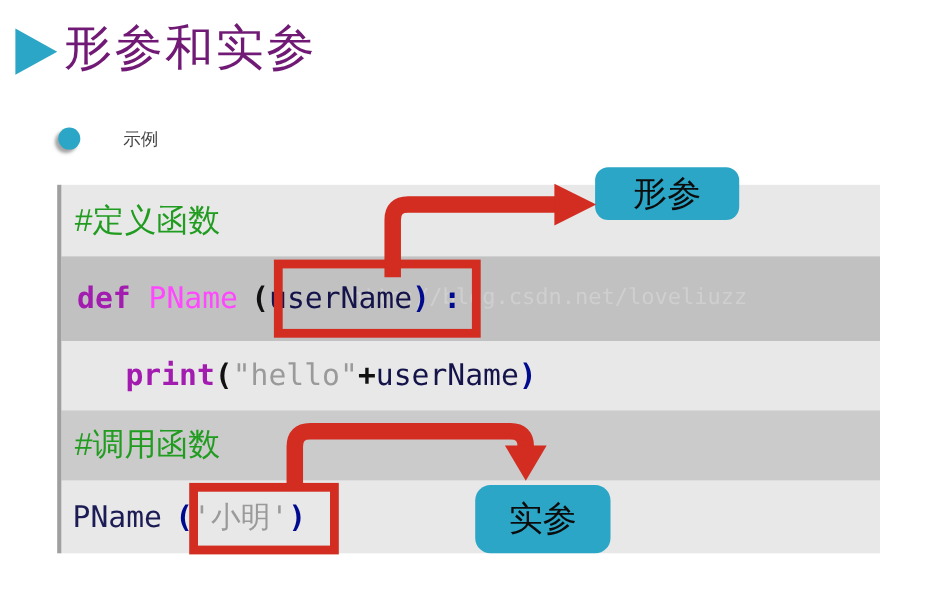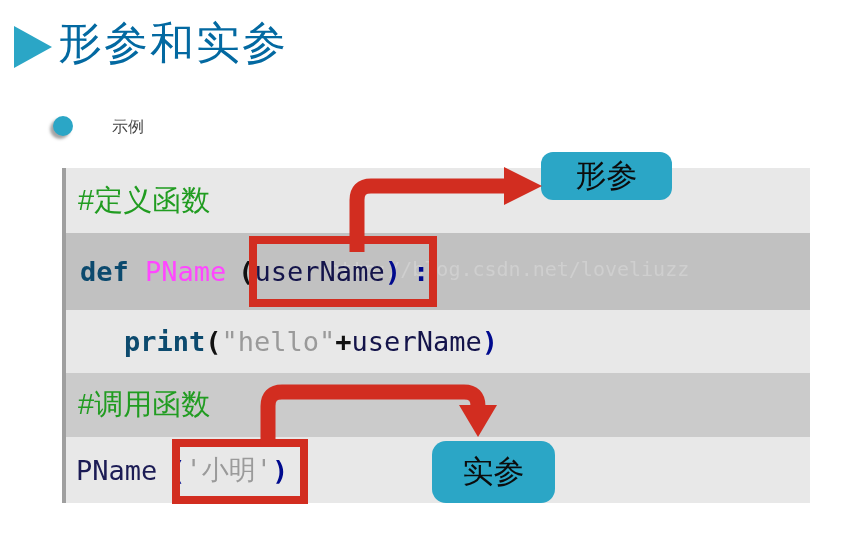--- a/index.html
+++ b/index.html
@@ -4,43 +4,43 @@
 <style>
   html,body{margin:0;padding:0;background:#ffffff;}
   body{width:843px;height:538px;position:relative;overflow:hidden;
        font-family:"Liberation Sans","DejaVu Sans",sans-serif;}
 
   
   .title-tri{position:absolute;left:14px;top:26px;width:0;height:0;
     border-left:38px solid #2ba6c6;border-top:21px solid transparent;
     border-bottom:21px solid transparent;}
   .page-title{position:absolute;left:58px;top:14px;font-size:44px;
-    color:#0369a1;letter-spacing:2px;font-weight:400;white-space:nowrap;}
+    color:#701a75;letter-spacing:2px;font-weight:400;white-space:nowrap;}
 
   
   .bullet-dot{position:absolute;left:53px;top:116px;width:20px;height:20px;
     border-radius:50%;background:#2ba6c6;
     box-shadow:-3px 3px 3px rgba(90,90,90,.55);}
   .bullet-label{position:absolute;left:112px;top:117px;font-size:16px;color:#444;}
 
   
-  .code-block{position:absolute;left:62px;top:168px;width:748px;height:335px;
+  .code-block{position:absolute;left:52px;top:168px;width:748px;height:335px;
     border-left:4px solid #9f9f9f;box-sizing:border-box;}
   .code-row{width:100%;display:flex;align-items:center;box-sizing:border-box;
     font-family:"DejaVu Sans Mono","Liberation Mono",monospace;
     font-size:27px;white-space:pre;position:relative;}
   .row-1{height:65px;background:#e8e8e8;padding-left:12px;}
   .row-2{height:77px;background:#c1c1c1;padding-left:14px;}
   .row-3{height:63px;background:#e8e8e8;padding-left:58px;}
   .row-4{height:64px;background:#cbcbcb;padding-left:12px;}
   .row-5{height:66px;background:#e8e8e8;padding-left:10px;}
 
   .comment{color:#219c21;font-family:"Liberation Sans","DejaVu Sans",sans-serif;
     font-size:29px;}
-  .kw{color:#0c4a6e;font-weight:bold;text-align:center;}
+  .kw{color:#a21caf;font-weight:bold;text-align:center;}
   .fn-def{color:#ff47ff;}
   .fn-call{color:#1c1c55;}
   .id{color:#14144a;}
   .p-black{color:#111;font-weight:bold;}
   .p-navy{color:#000a8e;font-weight:bold;}
   .str{color:#9a9a9a;}
   .gap-l{margin-left:12px;}
   .z-top{position:relative;z-index:3;}
 
   .watermark{position:absolute;left:245px;top:24px;z-index:1;

